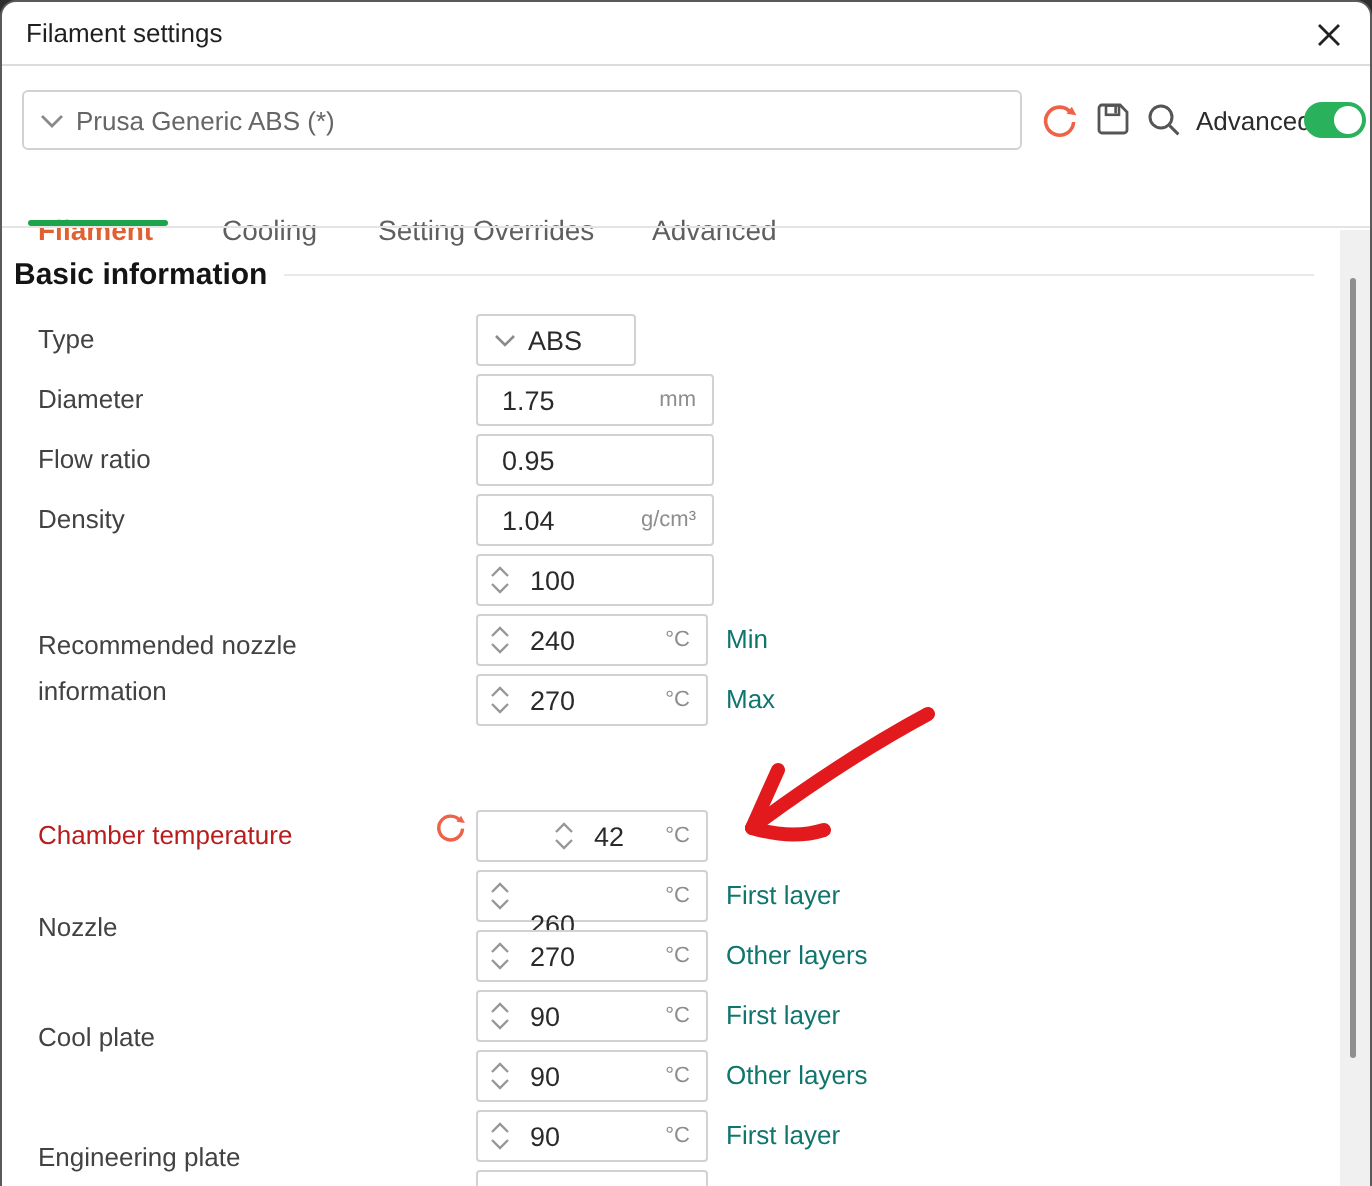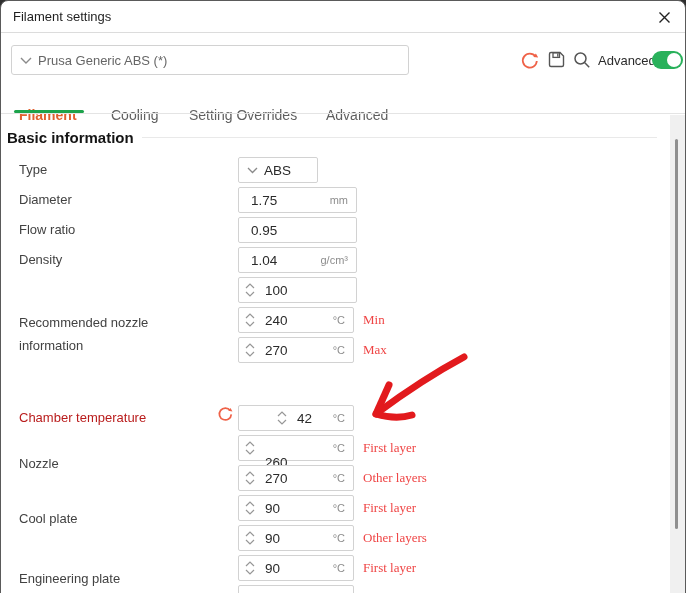--- a/index.html
+++ b/index.html
@@ -4,21 +4,21 @@
 <style>
   html,body{margin:0;padding:0;background:#2e2e2e;font-family:"Liberation Sans",sans-serif;}
   #app{position:relative;width:684px;height:592px;background:#ffffff;border:1px solid #5a5a5a;
        border-radius:8px 8px 0 0;overflow:hidden;margin:0 auto;}
   
   .titlebar{position:absolute;left:0;top:0;right:0;height:31px;border-bottom:1px solid #dcdcdc;}
   .title{position:absolute;left:12px;top:8px;font-size:13px;color:#1f1f1f;}
   .close-btn{position:absolute;right:10px;top:5px;width:22px;height:22px;display:flex;
              align-items:center;justify-content:center;cursor:pointer;}
   
-  .combo{position:absolute;left:10px;top:44px;width:398px;height:30px;border:1px solid #d2d2d2;
+  .combo{position:absolute;left:10px;top:44px;width:500px;height:30px;border:1px solid #d2d2d2;
          border-radius:3px;display:flex;align-items:center;box-sizing:border-box;}
   .combo .chev{margin:0 6px 0 8px;}
   .combo-text{font-size:13px;color:#666;}
   .icon-btn{position:absolute;width:20px;height:20px;top:49px;cursor:pointer;}
   .adv-label{position:absolute;left:597px;top:52px;font-size:13px;color:#2b2b2b;}
   .toggle{position:absolute;left:651px;top:50px;width:31px;height:18px;border-radius:9px;
           background:#29b15b;cursor:pointer;}
   .toggle .knob{position:absolute;right:2px;top:2px;width:14px;height:14px;border-radius:50%;
           background:#ffffff;}
   
@@ -26,21 +26,21 @@
   .tab{position:absolute;top:18px;font-size:14px;color:#5f5f5f;cursor:pointer;white-space:nowrap;}
   .tab.active{color:#e1602f;font-weight:bold;}
   .tab-underline{position:absolute;left:13px;top:109px;width:70px;height:3px;border-radius:2px;
           background:#1ca34b;}
   .tab-divider{position:absolute;left:0;top:112px;right:0;height:1px;background:#e4e4e4;}
   
   .section-header{position:absolute;left:6px;right:28px;display:flex;align-items:center;gap:8px;
           font-size:15px;font-weight:bold;color:#141414;}
   .section-header::after{content:"";flex:1;height:1px;background:#e9e9e9;}
   .row-label{position:absolute;left:18px;font-size:13px;color:#424242;}
-  .side-label{position:absolute;left:362px;font-size:13px;color:#ef4444;font-family:Liberation Serif, serif;}
+  .side-label{position:absolute;left:362px;font-size:13px;color:#0f766e;}
   
   .field{position:absolute;left:237px;height:26px;border:1px solid #d2d2d2;border-radius:2px;
          background:#fff;box-sizing:border-box;display:flex;align-items:center;}
   .field input{border:0;outline:0;padding:0;margin:0;flex:1;min-width:0;font-size:13.5px;
          color:#2a2a2a;font-family:"Liberation Sans",sans-serif;background:transparent;}
   .field .unit{font-size:11px;color:#8d8d8d;margin-right:8px;white-space:nowrap;}
   .plain input{padding-left:12px;}
   .spin-btns{width:16px;height:100%;display:flex;flex-direction:column;align-items:center;
          justify-content:center;gap:2px;cursor:pointer;margin-left:3px;}
   .dropdown{cursor:pointer;}

